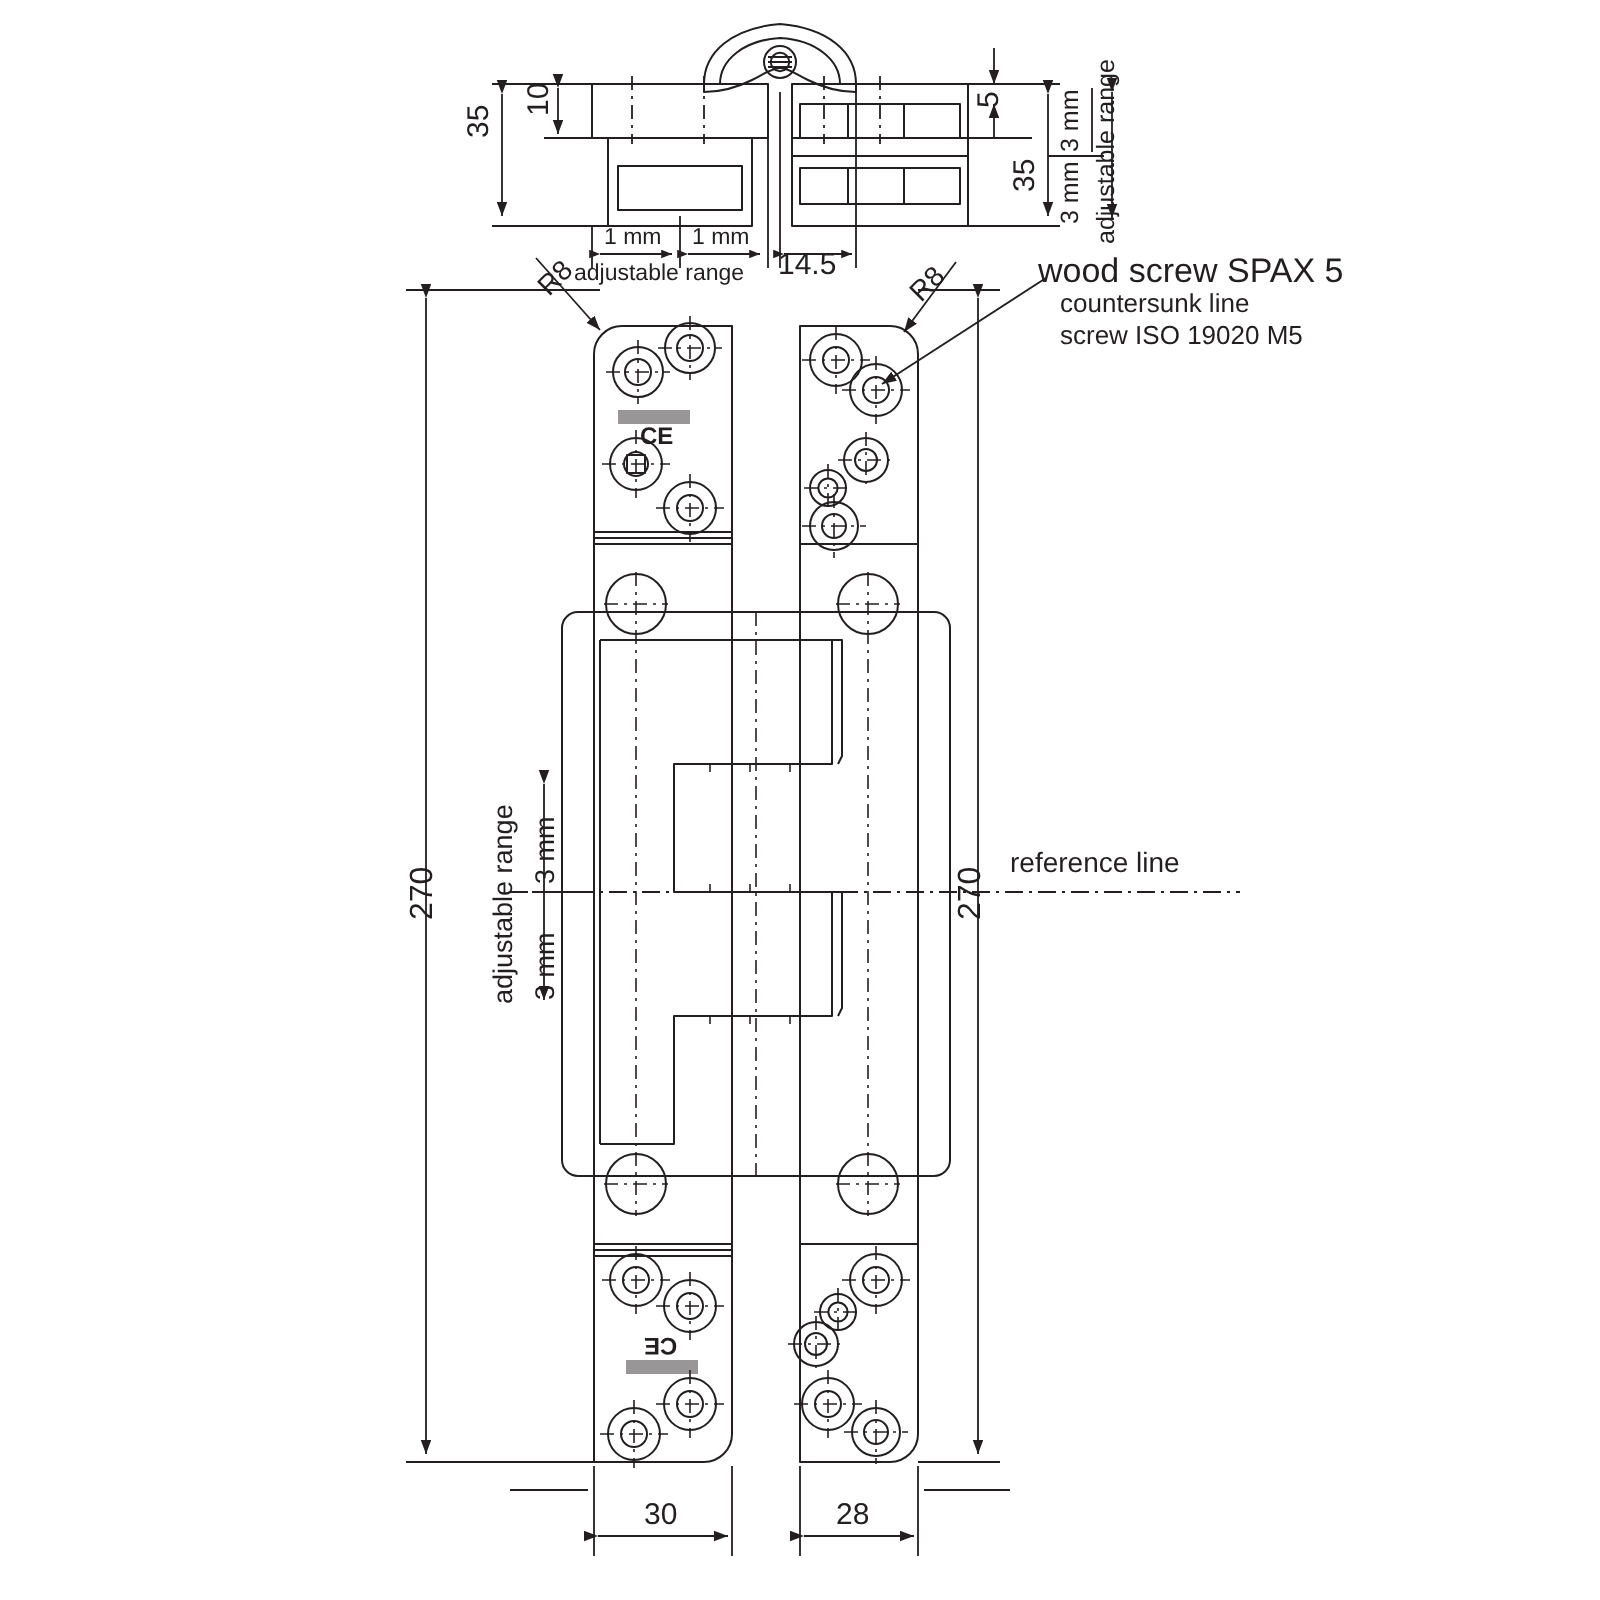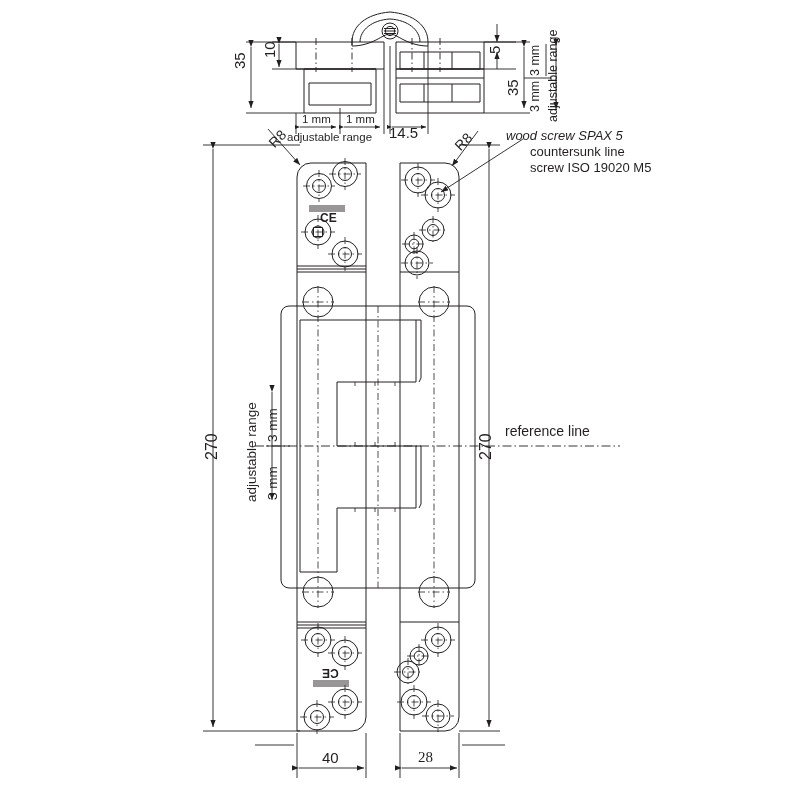--- a/index.html
+++ b/index.html
@@ -378,25 +378,25 @@
 <div class="ann" style="left:478px;top:460px;transform:rotate(-90deg);transform-origin:left top;font-size:16px;">270</div>
 
 <div class="ann" style="left:244px;top:502px;transform:rotate(-90deg);transform-origin:left top;font-size:13.5px;">adjustable range</div>
 
 <div class="ann" style="left:265px;top:442px;transform:rotate(-90deg);transform-origin:left top;font-size:13.5px;">3 mm</div>
 
 <div class="ann" style="left:265px;top:500px;transform:rotate(-90deg);transform-origin:left top;font-size:13.5px;">3 mm</div>
 
 <div class="ann" style="left:505px;top:424px;font-size:14px;text-align:right;">reference line</div>
 
-<div class="ann" style="left:322px;top:750px;font-size:15px;">40</div>
-
-<div class="ann" style="left:418px;top:750px;font-size:15px;font-family:Liberation Serif, serif;">28</div>
+<div class="ann" style="left:322px;top:750px;font-size:15px;">30</div>
+
+<div class="ann" style="left:418px;top:750px;font-size:15px;">28</div>
 
 <div class="ann" style="left:320px;top:211px;font-size:12px;font-weight:bold;">CE</div>
 
 <div class="ann" style="left:322px;top:665px;font-size:12px;font-weight:bold;transform:rotate(180deg);transform-origin:center;">CE</div>
 
-<div class="ann" style="left:506px;top:128px;font-size:13px;font-style:italic;">wood screw SPAX 5</div>
+<div class="ann" style="left:519px;top:128px;font-size:17px;">wood screw SPAX 5</div>
 <div class="ann" style="left:530px;top:144px;font-size:13px;">countersunk line</div>
 <div class="ann" style="left:530px;top:160px;font-size:13px;">screw ISO 19020 M5</div>
 
 </div>
 
 </body></html>

